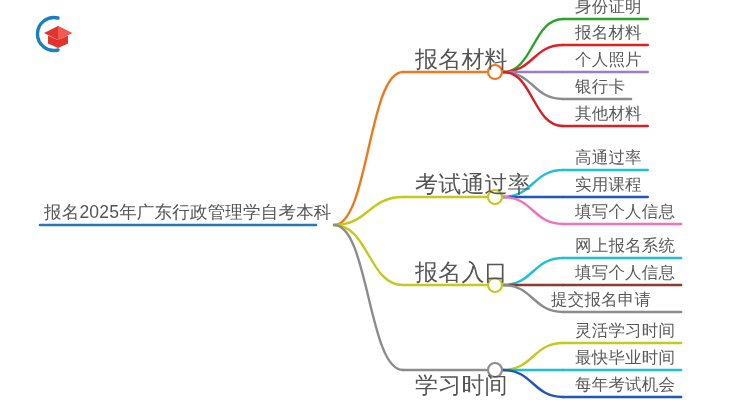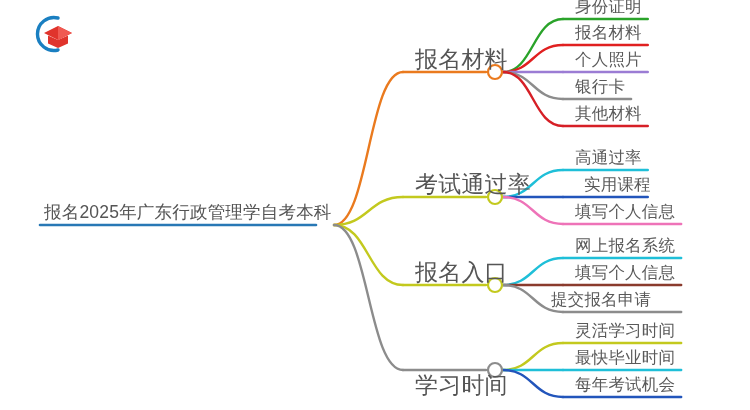--- a/index.html
+++ b/index.html
@@ -163,21 +163,21 @@
   <div id="labels-layer">
       <div class="node-label label-root" style="left: 44px; top: 204px;">报名2025年广东行政管理学自考本科</div>
       <div class="node-label label-branch" style="left: 415px; top: 51px;">报名材料</div>
       <div class="node-label label-leaf" style="left: 575px; top: -2px;">身份证明</div>
       <div class="node-label label-leaf" style="left: 575px; top: 24px;">报名材料</div>
       <div class="node-label label-leaf" style="left: 575px; top: 51px;">个人照片</div>
       <div class="node-label label-leaf" style="left: 575px; top: 78px;">银行卡</div>
       <div class="node-label label-leaf" style="left: 575px; top: 105px;">其他材料</div>
       <div class="node-label label-branch" style="left: 415px; top: 176px;">考试通过率</div>
       <div class="node-label label-leaf" style="left: 575px; top: 149px;">高通过率</div>
-      <div class="node-label label-leaf" style="left: 575px; top: 176px; margin-left: 9px;">实用课程</div>
+      <div class="node-label label-leaf" style="left: 575px; top: 176px;">实用课程</div>
       <div class="node-label label-leaf" style="left: 575px; top: 203px;">填写个人信息</div>
       <div class="node-label label-branch" style="left: 415px; top: 264px;">报名入口</div>
       <div class="node-label label-leaf" style="left: 575px; top: 237px;">网上报名系统</div>
       <div class="node-label label-leaf" style="left: 575px; top: 264px;">填写个人信息</div>
       <div class="node-label label-leaf" style="left: 551px; top: 291px;">提交报名申请</div>
       <div class="node-label label-branch" style="left: 415px; top: 349px; margin-top: 28px;">学习时间</div>
       <div class="node-label label-leaf" style="left: 575px; top: 322px;">灵活学习时间</div>
       <div class="node-label label-leaf" style="left: 575px; top: 349px;">最快毕业时间</div>
       <div class="node-label label-leaf" style="left: 575px; top: 376px;">每年考试机会</div>
     </div>

